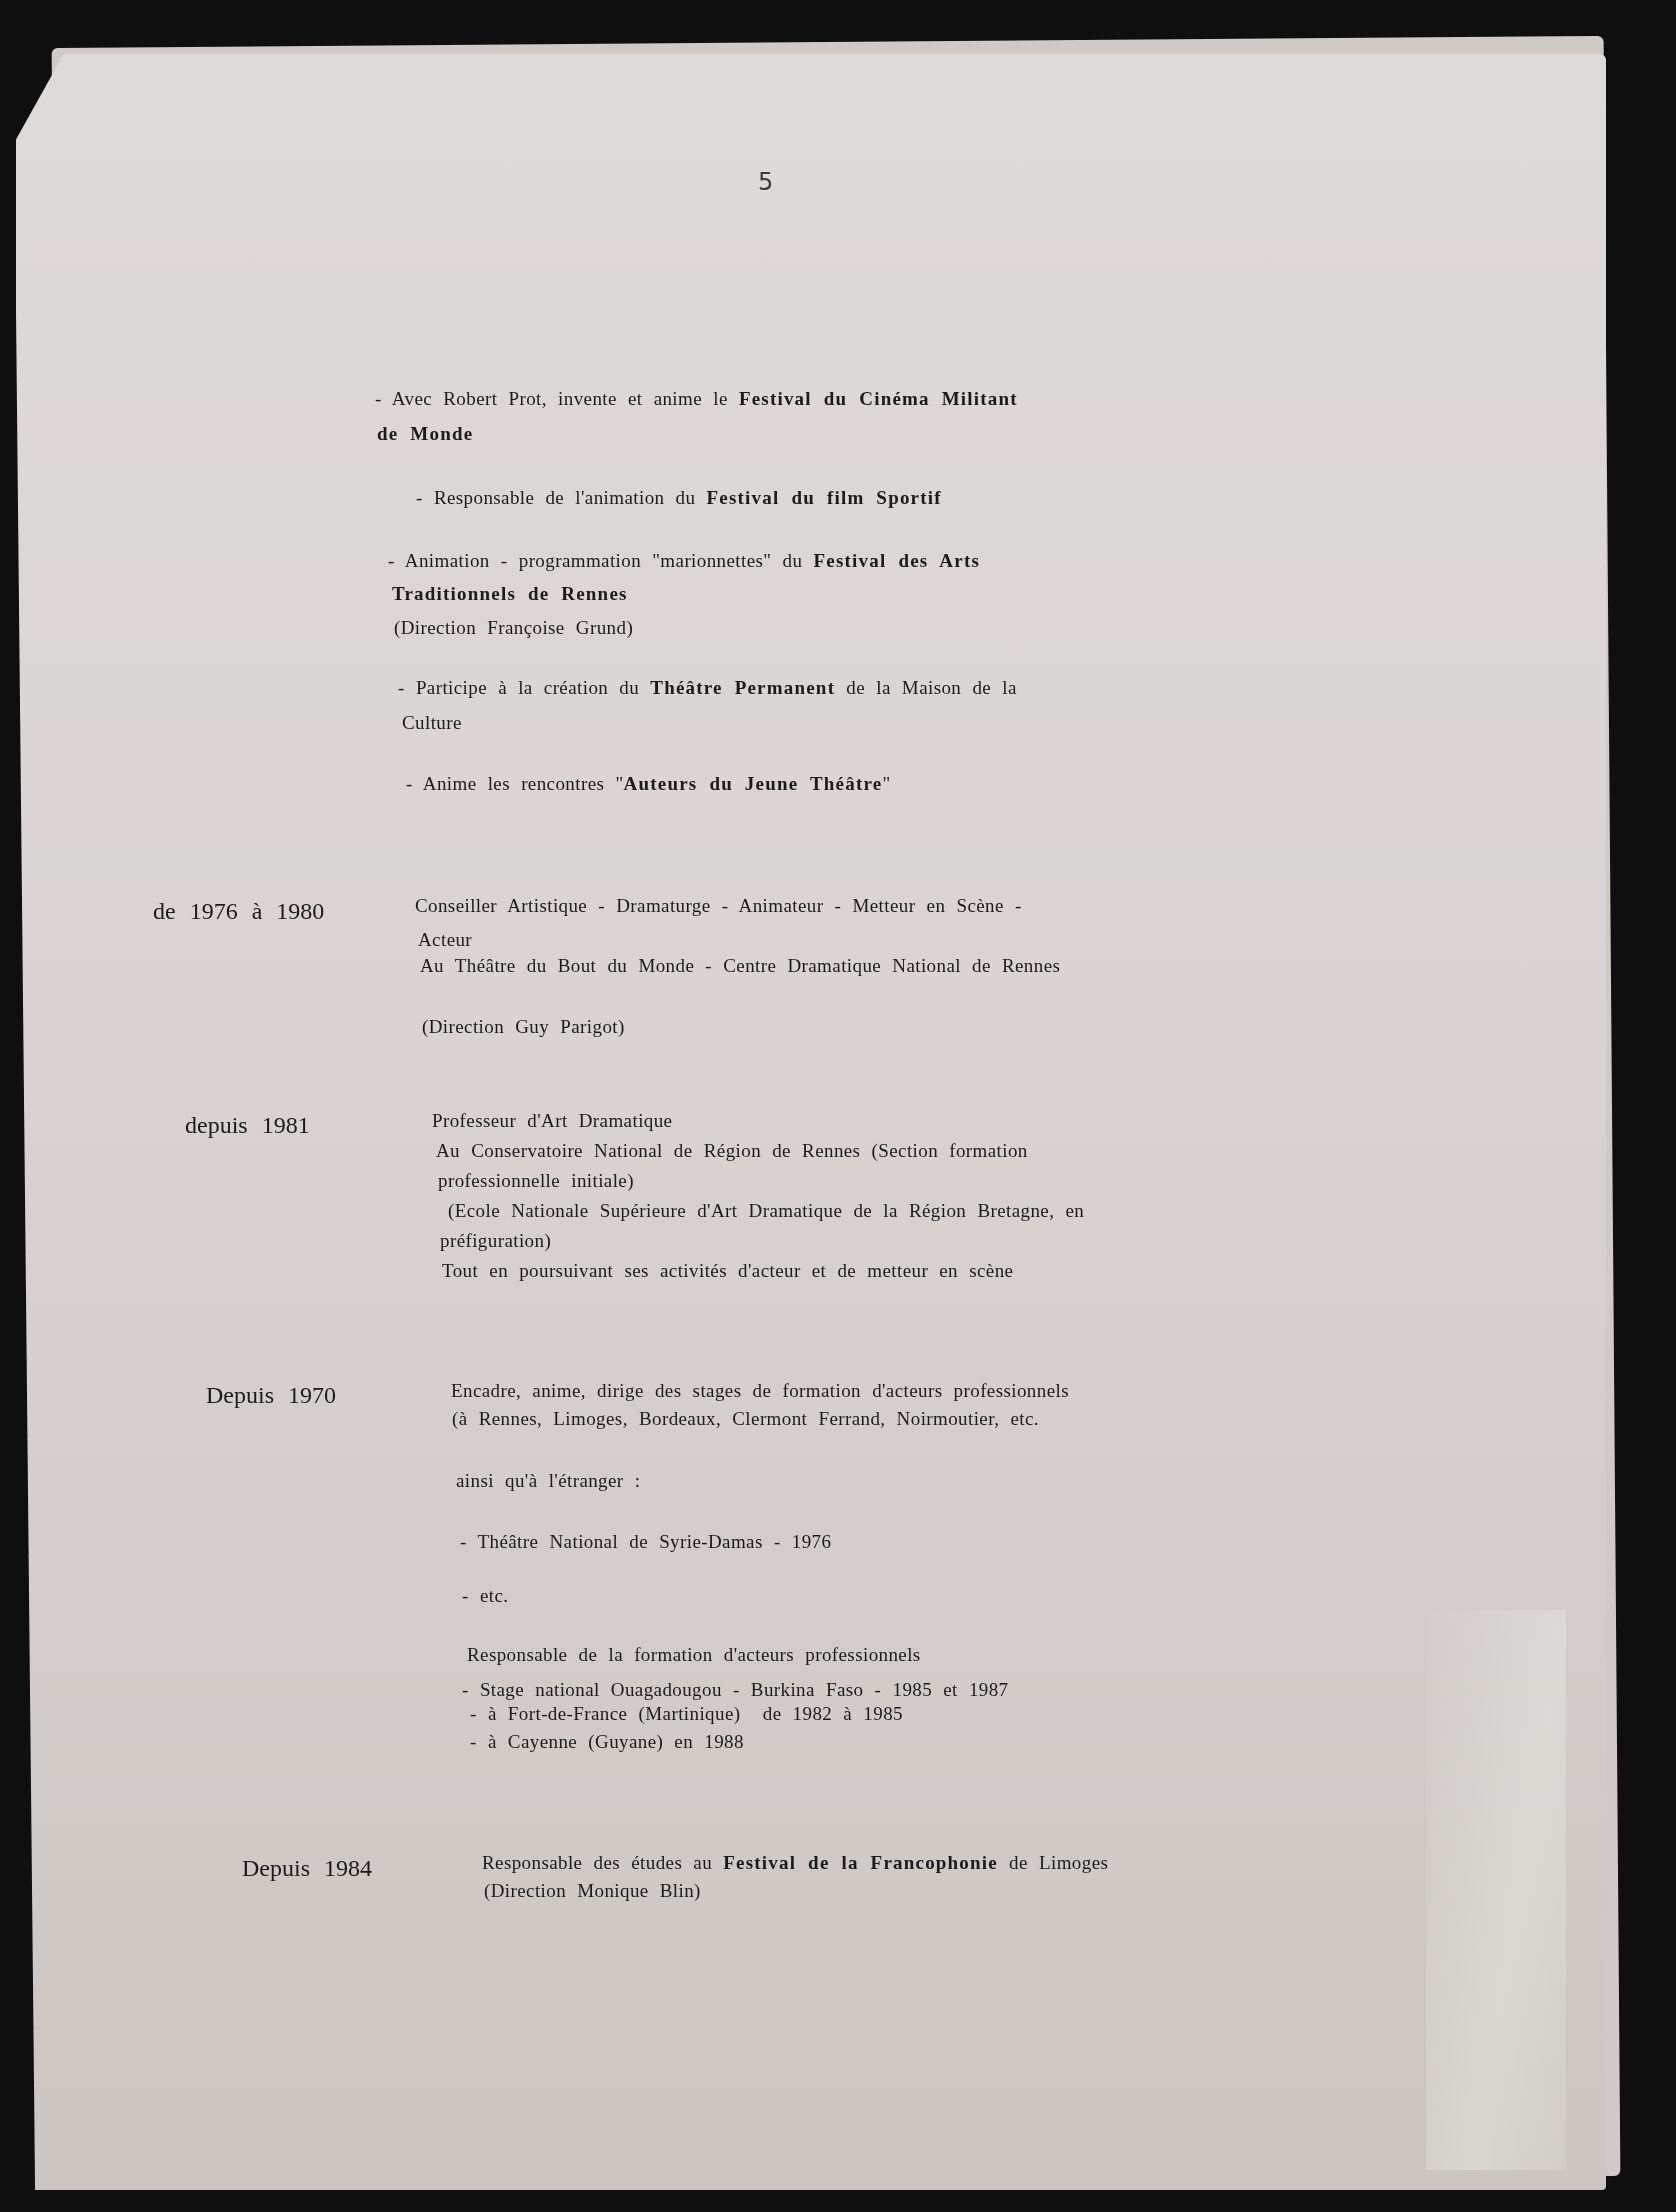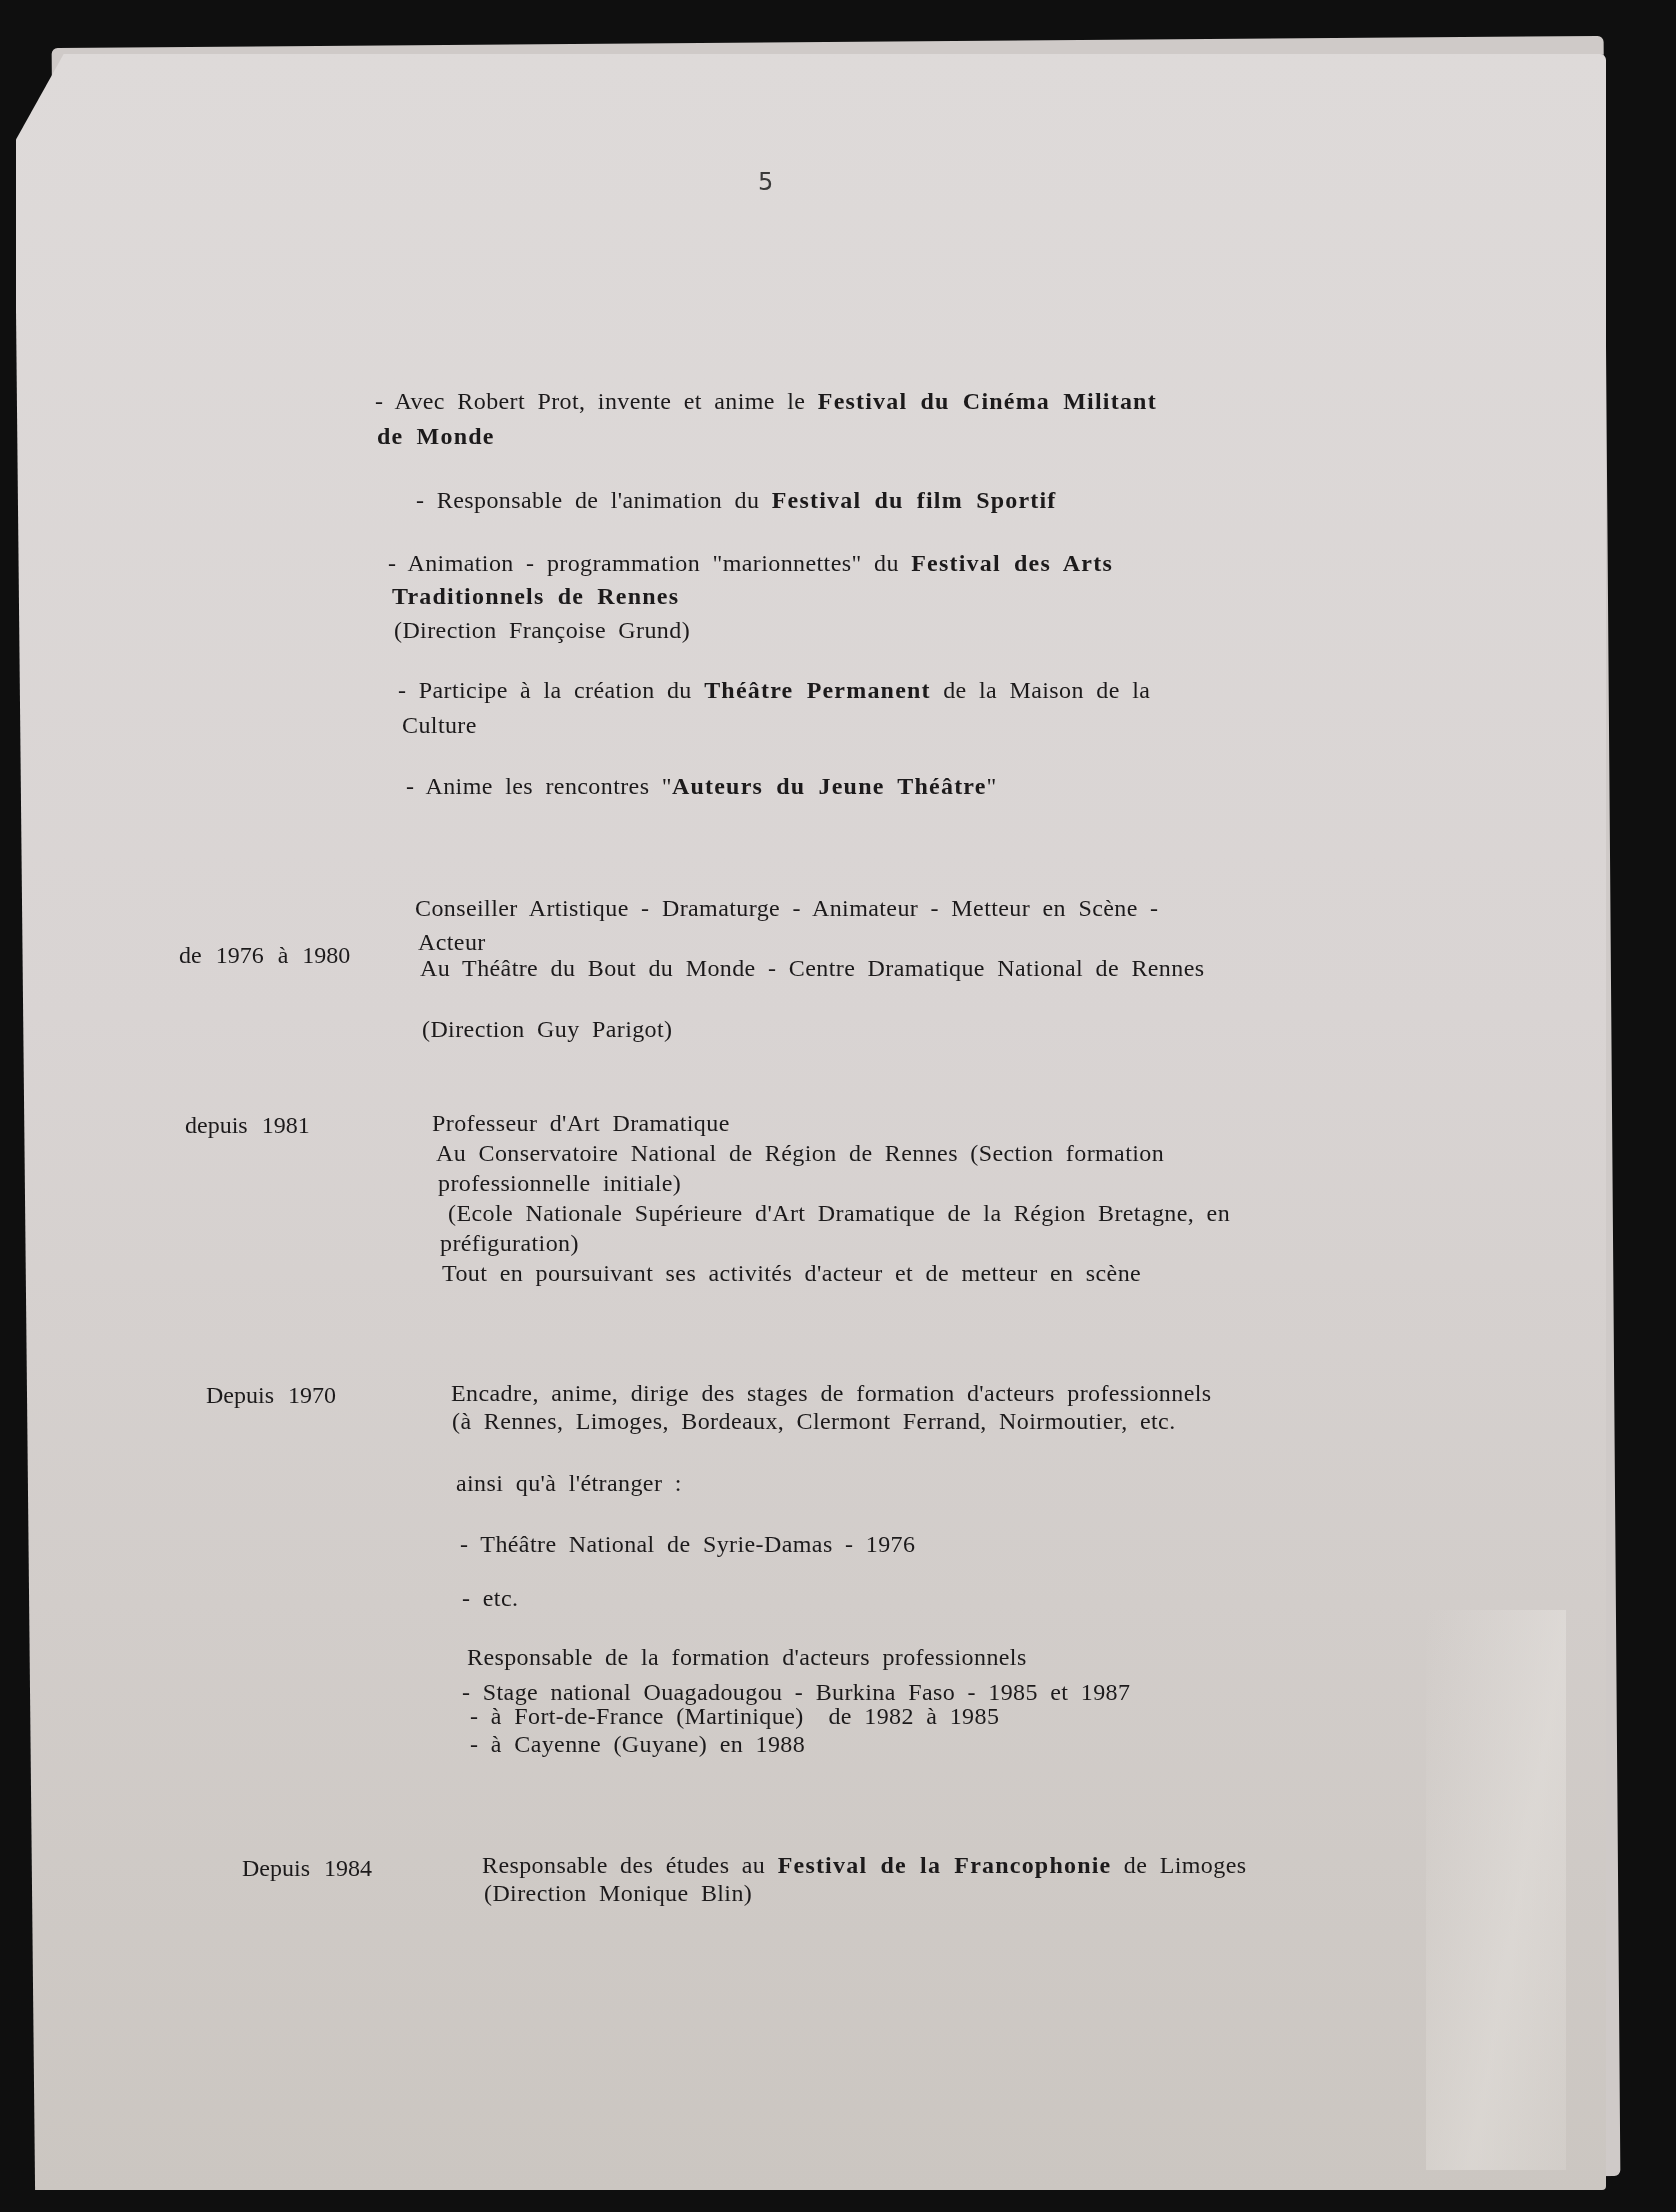--- a/index.html
+++ b/index.html
@@ -49,21 +49,21 @@
     position: absolute;
     left: 758px;
     top: 168px;
     font-family: "DejaVu Sans", sans-serif;
     font-size: 24px;
     color: #3a3a3a;
   }
   .line {
     position: absolute;
     white-space: pre;
-    font-size: 24px;
+    font-size: 19px;
     letter-spacing: 0.4px;
     word-spacing: 6px;
   }
   .b {
     font-weight: bold;
     letter-spacing: 1.2px;
   }
   .date {
     position: absolute;
     font-size: 24px;
@@ -85,21 +85,21 @@
 <div id="content">
     <div class="line" style="left: 375px; top: 388px;"><span>- Avec Robert Prot, invente et anime le </span><span class="b">Festival du Cinéma Militant</span></div>
     <div class="line" style="left: 377px; top: 423px;"><span class="b">de Monde</span></div>
     <div class="line" style="left: 384px; top: 487px; margin-left: 32px;"><span>- Responsable de l'animation du </span><span class="b">Festival du film Sportif</span></div>
     <div class="line" style="left: 388px; top: 550px;"><span>- Animation - programmation "marionnettes" du </span><span class="b">Festival des Arts</span></div>
     <div class="line" style="left: 392px; top: 583px;"><span class="b">Traditionnels de Rennes</span></div>
     <div class="line" style="left: 394px; top: 617px;"><span>(Direction Françoise Grund)</span></div>
     <div class="line" style="left: 398px; top: 677px;"><span>- Participe à la création du </span><span class="b">Théâtre Permanent</span><span> de la Maison de la</span></div>
     <div class="line" style="left: 402px; top: 712px;"><span>Culture</span></div>
     <div class="line" style="left: 406px; top: 773px;"><span>- Anime les rencontres "</span><span class="b">Auteurs du Jeune Théâtre</span><span>"</span></div>
-    <div class="date" style="left: 179px; top: 898px; margin-top: 44px;">de 1976 à 1980</div>
+    <div class="date" style="left: 153px; top: 898px;">de 1976 à 1980</div>
     <div class="line" style="left: 415px; top: 895px;"><span>Conseiller Artistique - Dramaturge - Animateur - Metteur en Scène -</span></div>
     <div class="line" style="left: 418px; top: 929px;"><span>Acteur</span></div>
     <div class="line" style="left: 420px; top: 955px;"><span>Au Théâtre du Bout du Monde - Centre Dramatique National de Rennes</span></div>
     <div class="line" style="left: 422px; top: 1016px; font-family: Liberation Serif, serif;"><span>(Direction Guy Parigot)</span></div>
     <div class="date" style="left: 185px; top: 1112px;">depuis 1981</div>
     <div class="line" style="left: 432px; top: 1110px;"><span>Professeur d'Art Dramatique</span></div>
     <div class="line" style="left: 436px; top: 1140px;"><span>Au Conservatoire National de Région de Rennes (Section formation</span></div>
     <div class="line" style="left: 438px; top: 1170px;"><span>professionnelle initiale)</span></div>
     <div class="line" style="left: 440px; top: 1200px; margin-left: 8px;"><span>(Ecole Nationale Supérieure d'Art Dramatique de la Région Bretagne, en</span></div>
     <div class="line" style="left: 440px; top: 1230px;"><span>préfiguration)</span></div>

